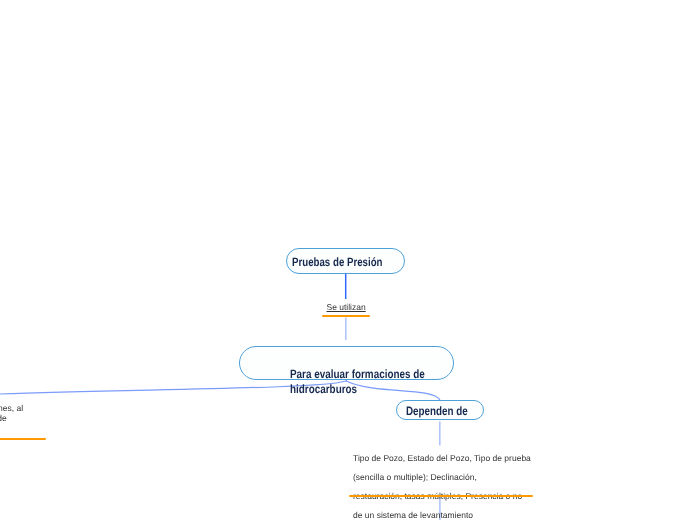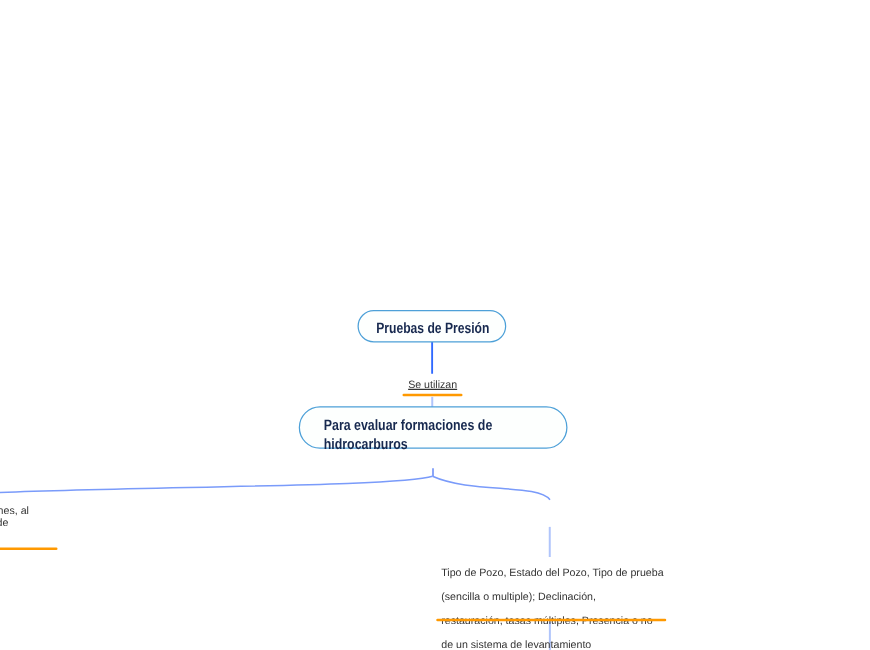--- a/index.html
+++ b/index.html
@@ -4,21 +4,21 @@
 <title>Mapa mental</title>
 <style>
   html,body{margin:0;padding:0;}
   body{width:696px;height:520px;background:#ffffff;overflow:hidden;
        font-family:"Liberation Sans",sans-serif;
        -webkit-font-smoothing:antialiased;text-rendering:geometricPrecision;}
   #stage{position:relative;width:696px;height:520px;overflow:hidden;background:#ffffff;}
   svg.links{position:absolute;left:0;top:0;width:696px;height:520px;pointer-events:none;}
   .node{position:absolute;box-sizing:border-box;background:#fdfffe;
         border:1.3px solid #4da0d8;border-radius:999px;color:#17294f;
-        display:flex;align-items:center;justify-content:flex-start;}
+        display:flex;align-items:center;justify-content:flex-end;}
   .node .t{font-weight:700;display:block;white-space:pre;
            transform:scaleX(var(--sx,0.808));transform-origin:left center;}
   .edge-label{position:absolute;color:#333333;white-space:pre;}
   .rule{position:absolute;background:#ff9900;height:2px;border-radius:1px;}
   .note{position:absolute;color:#333333;white-space:pre;}
 </style>
 </head>
 <body>
 
 <div id="stage">
@@ -33,25 +33,28 @@
     <path fill="none" d="M439.9,497.1 L439.9,521" stroke="#b0c5fb" stroke-width="1.6"></path>
   </svg>
 
   <div class="node" id="node-root" style="left:285.8px;top:248px;width:119.4px;height:25.5px;border-radius:14px;padding-left:14.2px;padding-top:1.6px;font-size:12px;">
     <span class="t" style="--sx:0.808">Pruebas de Presión</span>
   </div>
 
   <div class="edge-label" style="left:326.5px;top:302.2px;font-size:8.5px;text-decoration:underline;">Se utilizan</div>
   <div class="rule" style="left:322px;top:314.6px;width:48px;"></div>
 
-  <div class="node" id="node-purpose" style="left:239.4px;top:325px;width:214.6px;height:34.4px;border-radius:18px;padding-left:18.6px;padding-top:7px;font-size:12px;line-height:14.5px;align-items:flex-start;">
+  <div class="node" id="node-purpose" style="left:239.4px;top:346px;width:214.6px;height:34.4px;border-radius:18px;padding-left:18.6px;padding-top:20px;font-size:12px;line-height:14.5px;align-items:flex-start;">
     <span class="t" style="--sx:0.825">Para evaluar formaciones de
 hidrocarburos</span>
   </div>
 
+  <div class="node" id="node-depend" style="left:396px;top:399.9px;width:87.5px;height:20.2px;padding-left:11.5px;padding-top:3.0px;font-size:12.2px;">
+    <span class="t" style="--sx:0.808">Dependen de</span>
+  </div>
 
   <div class="note" style="left:353px;top:448.7px;font-size:8.5px;line-height:19px;">Tipo de Pozo, Estado del Pozo, Tipo de prueba
 (sencilla o multiple); Declinación,
 restauración, tasas múltiples, Presencia o no
 de un sistema de levantamiento</div>
   <div class="rule" style="left:348.5px;top:494.5px;width:184px;"></div>
 
   <div class="note" style="left:-101.6px;top:392.3px;font-size:8.5px;line-height:10.2px;">Para conocer el estado
 de presión de las formaciones, al
 igual que el estado actual de

